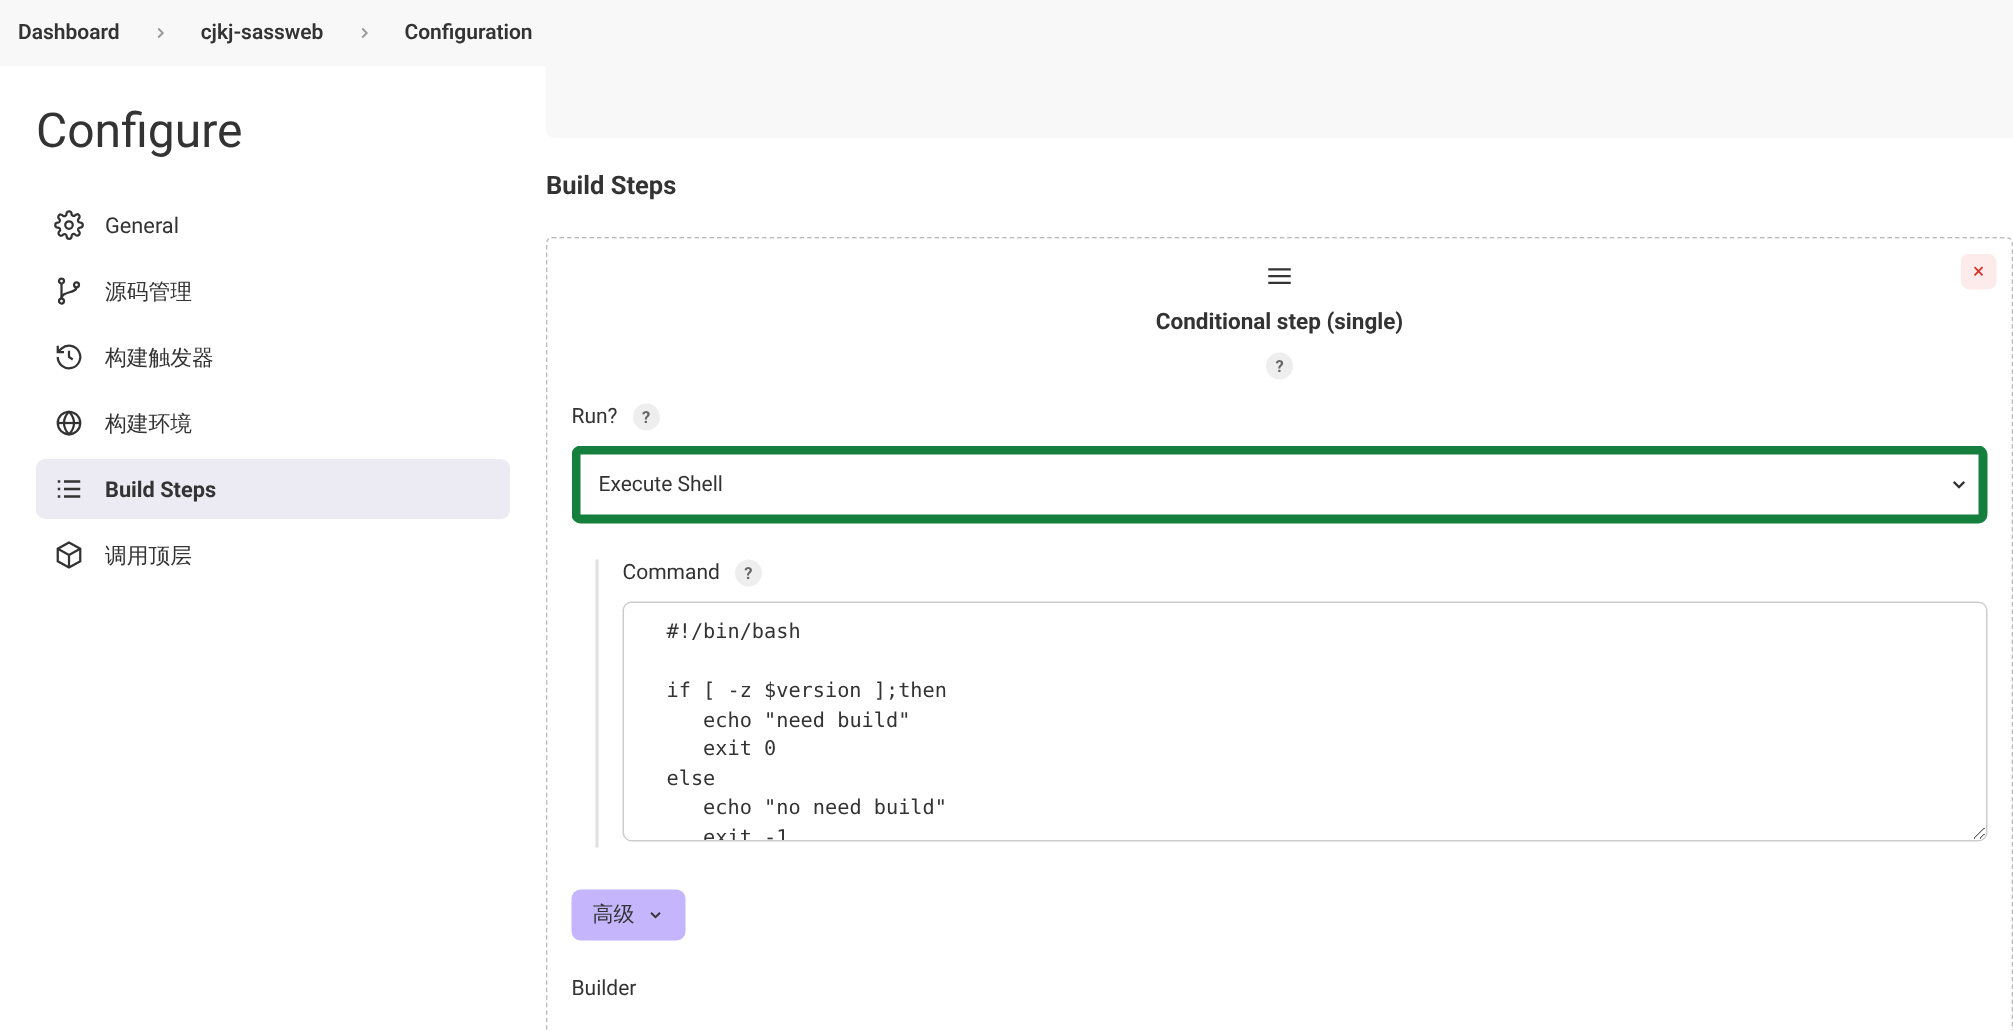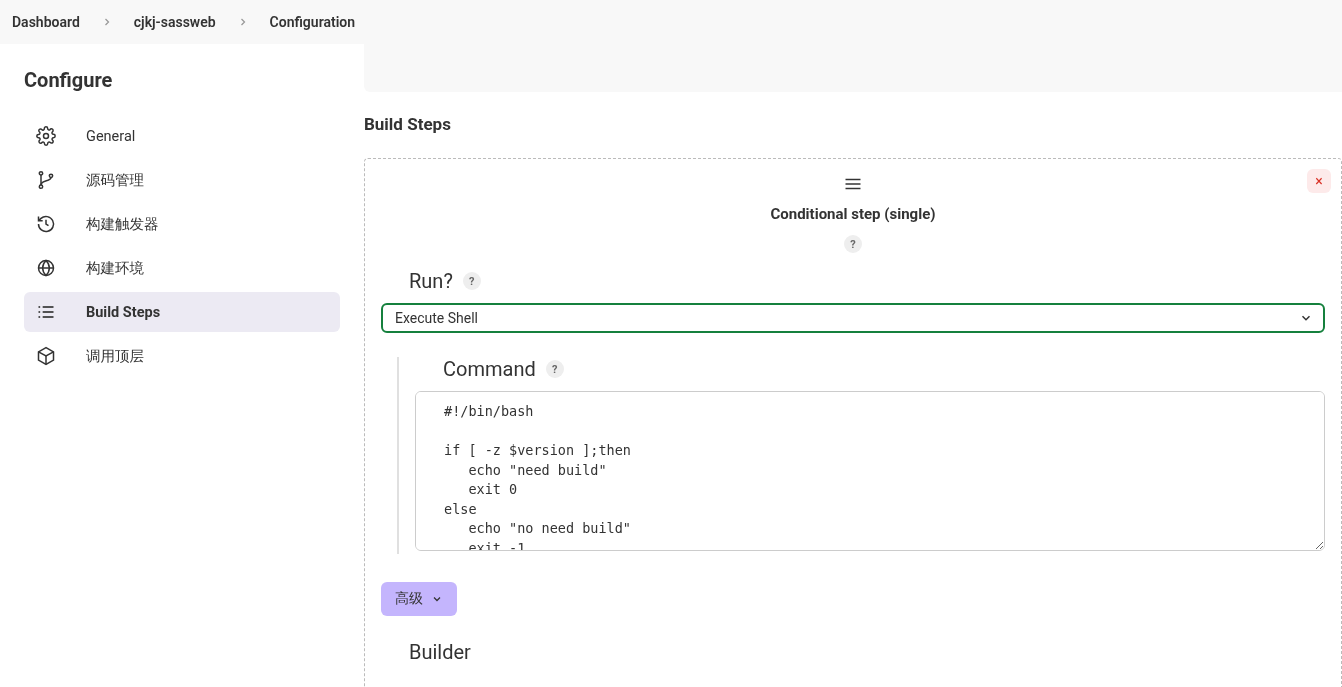--- a/index.html
+++ b/index.html
@@ -34,28 +34,28 @@
   .main-wrap {
     display: flex;
     height: calc(100% - 44px);
   }
   .sidebar {
     width: 352px;
     padding: 24px 12px 12px 24px;
     flex-shrink: 0;
   }
   .sidebar h1 {
-    font-size: 20px;
-    font-weight: 700;
+    font-size: 32px;
+    font-weight: 400;
     margin-bottom: 24px;
   }
   .side-item {
     display: flex;
     align-items: center;
-    gap: 30px;
+    gap: 14px;
     padding: 10px 12px;
     border-radius: 6px;
     font-size: 14.5px;
     color: #333;
     cursor: pointer;
     margin-bottom: 4px;
     font-weight: 400;
   }
   .side-item.active {
     background: #eceaf3;
@@ -105,26 +105,26 @@
   .close-btn {
     position: absolute; top: 10px; right: 10px;
     width: 24px; height: 24px; border-radius: 6px;
     background: #fdeaea; color: #d93025;
     display:flex; align-items:center; justify-content:center;
     cursor: pointer; font-size: 14px;
   }
   .field-label-row {
     display: flex; align-items: center; gap: 10px; margin-bottom: 10px;
   }
-  .field-label { font-size: 20px; color: #333; margin-left: 28px; }
+  .field-label { font-size: 14px; color: #333; }
   .select-wrap {
     position: relative; width: 100%; margin-bottom: 24px;
   }
   .select-wrap select, .select-like {
-    width: 100%; height: 30px; border: 2px solid #15803d; border-radius: 6px;
+    width: 100%; height: 52px; border: 6px solid #15803d; border-radius: 6px;
     padding: 0 52px 0 12px; font-size: 14px; background: #fff;
     appearance: none; cursor: pointer;
   }
   .select-chevron {
     position: absolute; right: 12px; top: 50%; transform: translateY(-50%);
     pointer-events: none; color: #333;
   }
   .sub-block {
     border-left: 2px solid #e0e0e0;
     padding-left: 16px;

